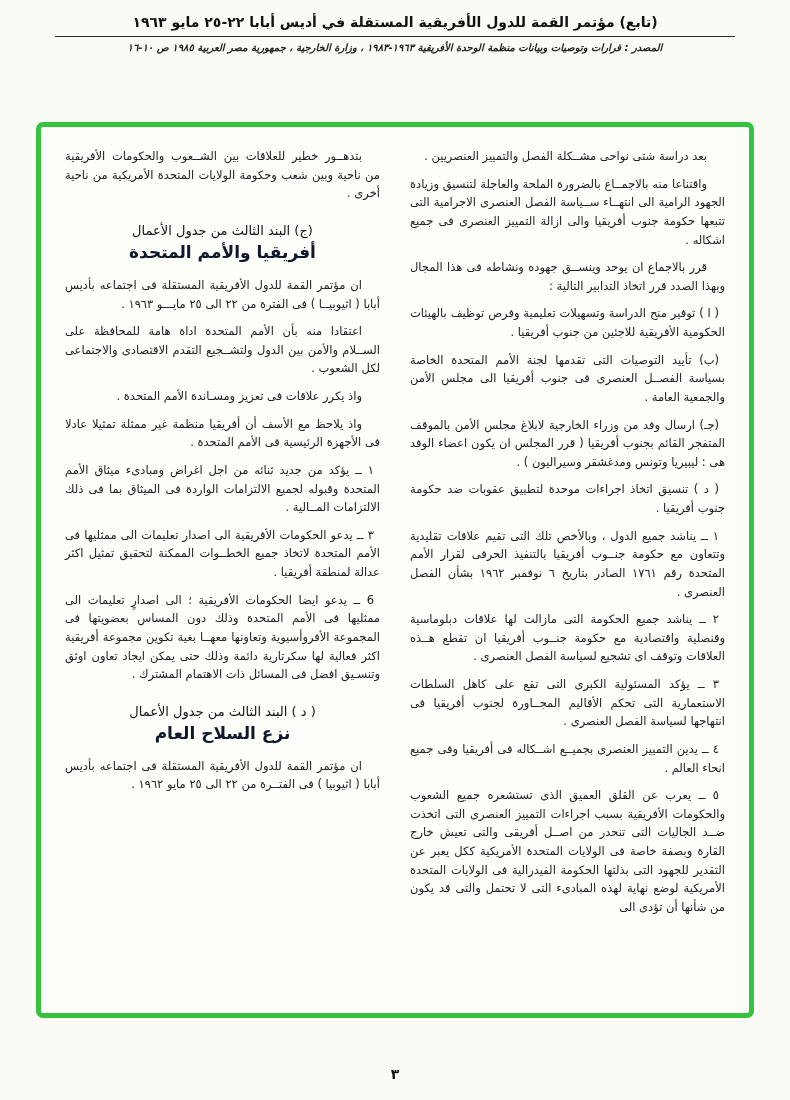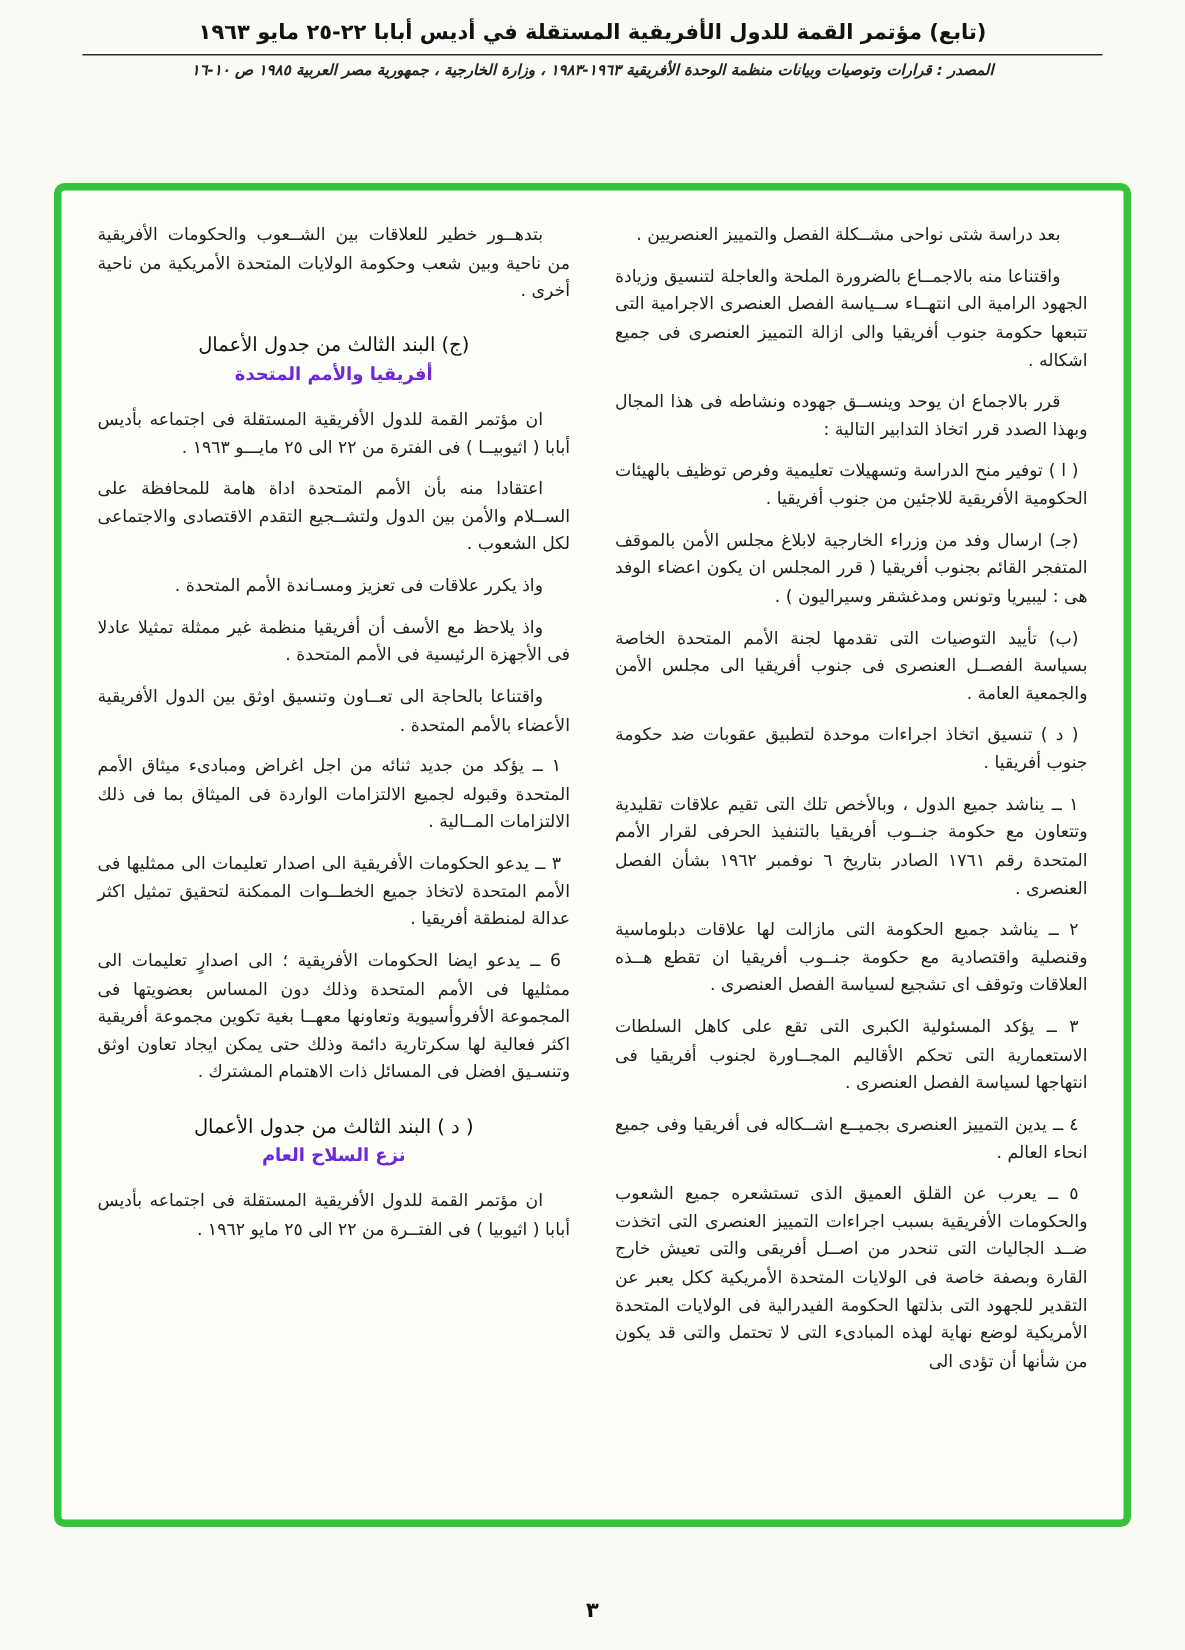--- a/index.html
+++ b/index.html
@@ -71,24 +71,24 @@
   }
   h3.sec-heading {
     margin: 20px 0 4px 0;
     font-size: 13px;
     font-weight: normal;
     text-align: center;
     color: #111;
   }
   h4.sec-subheading {
     margin: 0 0 14px 0;
-    font-size: 12px;
+    font-size: 17px;
     font-weight: bold;
     text-align: center;
-    color: #6d28d9;
+    color: #0f172a;
   }
   .page-number {
     position: absolute;
     bottom: 18px;
     left: 0;
     right: 0;
     text-align: center;
     font-size: 14px;
     font-weight: bold;
     color: #111;
@@ -105,41 +105,40 @@
     <div class="doc-source">المصدر : قرارات وتوصيات وبيانات منظمة الوحدة الأفريقية ١٩٦٣-١٩٨٣ ، وزارة الخارجية ، جمهورية مصر العربية ١٩٨٥ ص ١٠-١٦</div>
   </header>
 
   <div class="green-box">
 
     <div class="col">
       <p>بعد دراسة شتى نواحى مشــكلة الفصل والتمييز العنصريين .</p>
       <p>واقتناعا منه بالاجمــاع بالضرورة الملحة والعاجلة لتنسيق وزيادة الجهود الرامية الى انتهــاء ســياسة الفصل العنصرى الاجرامية التى تتبعها حكومة جنوب أفريقيا والى ازالة التمييز العنصرى فى جميع اشكاله .</p>
       <p>قرر بالاجماع ان يوحد وينســق جهوده ونشاطه فى هذا المجال وبهذا الصدد قرر اتخاذ التدابير التالية :</p>
       <p class="list-item">( ا ) توفير منح الدراسة وتسهيلات تعليمية وفرص توظيف بالهيئات الحكومية الأفريقية للاجئين من جنوب أفريقيا .</p>
+      <p class="list-item">(ب) تأييد التوصيات التى تقدمها لجنة الأمم المتحدة الخاصة بسياسة الفصــل العنصرى فى جنوب أفريقيا الى مجلس الأمن والجمعية العامة .</p>
       <p class="list-item">(جـ) ارسال وفد من وزراء الخارجية لابلاغ مجلس الأمن بالموقف المتفجر القائم بجنوب أفريقيا ( قرر المجلس ان يكون اعضاء الوفد هى : ليبيريا وتونس ومدغشقر وسيراليون ) .</p>
-      <p class="list-item">(ب) تأييد التوصيات التى تقدمها لجنة الأمم المتحدة الخاصة بسياسة الفصــل العنصرى فى جنوب أفريقيا الى مجلس الأمن والجمعية العامة .</p>
       <p class="list-item">( د ) تنسيق اتخاذ اجراءات موحدة لتطبيق عقوبات ضد حكومة جنوب أفريقيا .</p>
       <p class="list-item">١ ــ يناشد جميع الدول ، وبالأخص تلك التى تقيم علاقات تقليدية وتتعاون مع حكومة جنــوب أفريقيا بالتنفيذ الحرفى لقرار الأمم المتحدة رقم ١٧٦١ الصادر بتاريخ ٦ نوفمبر ١٩٦٢ بشأن الفصل العنصرى .</p>
       <p class="list-item">٢ ــ يناشد جميع الحكومة التى مازالت لها علاقات دبلوماسية وقنصلية واقتصادية مع حكومة جنــوب أفريقيا ان تقطع هــذه العلاقات وتوقف اى تشجيع لسياسة الفصل العنصرى .</p>
       <p class="list-item">٣ ــ يؤكد المسئولية الكبرى التى تقع على كاهل السلطات الاستعمارية التى تحكم الأقاليم المجــاورة لجنوب أفريقيا فى انتهاجها لسياسة الفصل العنصرى .</p>
       <p class="list-item">٤ ــ يدين التمييز العنصرى بجميــع اشــكاله فى أفريقيا وفى جميع انحاء العالم .</p>
       <p class="list-item">٥ ــ يعرب عن القلق العميق الذى تستشعره جميع الشعوب والحكومات الأفريقية بسبب اجراءات التمييز العنصرى التى اتخذت ضــد الجاليات التى تنحدر من اصــل أفريقى والتى تعيش خارج القارة وبصفة خاصة فى الولايات المتحدة الأمريكية ككل يعبر عن التقدير للجهود التى بذلتها الحكومة الفيدرالية فى الولايات المتحدة الأمريكية لوضع نهاية لهذه المبادىء التى لا تحتمل والتى قد يكون من شأنها أن تؤدى الى</p>
     </div>
 
     <div class="col">
       <p>بتدهــور خطير للعلاقات بين الشــعوب والحكومات الأفريقية من ناحية وبين شعب وحكومة الولايات المتحدة الأمريكية من ناحية أخرى .</p>
 
       <h3 class="sec-heading">(ج) البند الثالث من جدول الأعمال</h3>
       <h4 class="sec-subheading">أفريقيا والأمم المتحدة</h4>
 
       <p>ان مؤتمر القمة للدول الأفريقية المستقلة فى اجتماعه بأديس أبابا ( اثيوبيــا ) فى الفترة من ٢٢ الى ٢٥ مايـــو ١٩٦٣ .</p>
       <p>اعتقادا منه بأن الأمم المتحدة اداة هامة للمحافظة على الســلام والأمن بين الدول ولتشــجيع التقدم الاقتصادى والاجتماعى لكل الشعوب .</p>
       <p>واذ يكرر علاقات فى تعزيز ومسـاندة الأمم المتحدة .</p>
       <p>واذ يلاحظ مع الأسف أن أفريقيا منظمة غير ممثلة تمثيلا عادلا فى الأجهزة الرئيسية فى الأمم المتحدة .</p>
-      <p>واقتناعا بالحاجة الى تعــاون وتنسيق اوثق بين الدول الأفريقية الأعضاء بالأمم المتحدة .</p>
       <p class="list-item">١ ــ يؤكد من جديد ثنائه من اجل اغراض ومبادىء ميثاق الأمم المتحدة وقبوله لجميع الالتزامات الواردة فى الميثاق بما فى ذلك الالتزامات المــالية .</p>
       <p class="list-item">٣ ــ يدعو الحكومات الأفريقية الى اصدار تعليمات الى ممثليها فى الأمم المتحدة لاتخاذ جميع الخطــوات الممكنة لتحقيق تمثيل اكثر عدالة لمنطقة أفريقيا .</p>
       <p class="list-item">6 ــ يدعو ايضا الحكومات الأفريقية ؛ الى اصدارٍ تعليمات الى ممثليها فى الأمم المتحدة وذلك دون المساس بعضويتها فى المجموعة الأفروأسيوية وتعاونها معهــا بغية تكوين مجموعة أفريقية اكثر فعالية لها سكرتارية دائمة وذلك حتى يمكن ايجاد تعاون اوثق وتنسـيق افضل فى المسائل ذات الاهتمام المشترك .</p>
 
       <h3 class="sec-heading">( د ) البند الثالث من جدول الأعمال</h3>
       <h4 class="sec-subheading">نزع السلاح العام</h4>
 
       <p>ان مؤتمر القمة للدول الأفريقية المستقلة فى اجتماعه بأديس أبابا ( اثيوبيا ) فى الفتــرة من ٢٢ الى ٢٥ مايو ١٩٦٢ .</p>
     </div>
 

